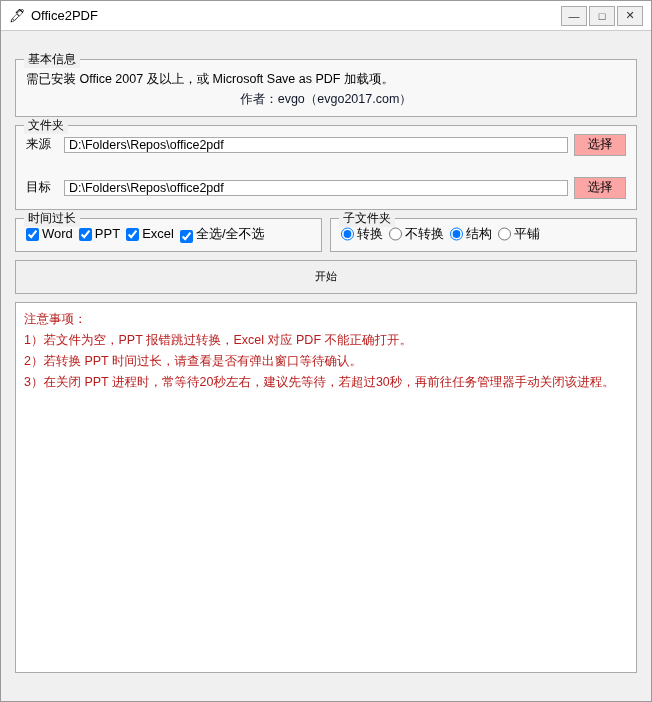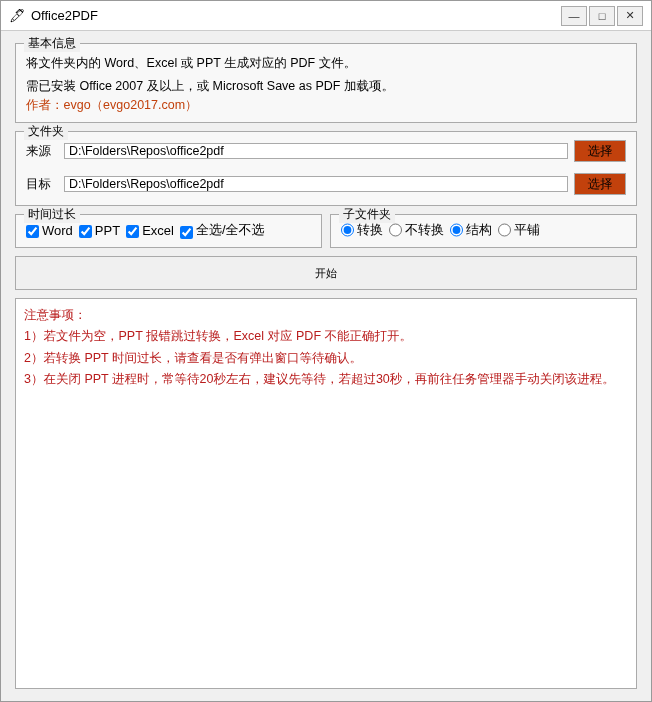--- a/index.html
+++ b/index.html
@@ -63,21 +63,21 @@
       border: 1px solid #aaa;
       cursor: pointer;
       display: flex;
       align-items: center;
       justify-content: center;
       font-size: 11px;
       color: #333;
     }
 
     .content {
-      padding: 12px 14px;
+      padding: 28px 14px;
       flex: 1;
       display: flex;
       flex-direction: column;
       gap: 8px;
       overflow: hidden;
     }
 
     .section-group {
       border: 1px solid #aaa;
       padding: 8px 10px;
@@ -95,36 +95,36 @@
       color: #000;
     }
 
     .info-text {
       font-size: 12.5px;
       color: #000;
       line-height: 1.8;
     }
 
     .author-line {
-      text-align: left;
-      font-size: 12.5px;
-      color: #c2410c;
+      text-align: center;
+      font-size: 12.5px;
+      color: #0f172a;
     }
 
     .folder-section {
       border: 1px solid #aaa;
       padding: 8px 10px 10px 10px;
       background: #f8f8f8;
       position: relative;
     }
 
     .folder-row {
       display: flex;
       align-items: center;
-      margin-bottom: 11px;
+      margin-bottom: 21px;
       gap: 6px;
     }
 
     .folder-row:last-child {
       margin-bottom: 0;
     }
 
     .folder-label {
       width: 32px;
       font-size: 12.5px;
@@ -137,21 +137,21 @@
       border: 1px solid #aaa;
       background: white;
       padding: 0 4px;
       font-size: 12.5px;
       font-family: inherit;
     }
 
     .choose-btn {
       width: 52px;
       height: 22px;
-      background: #c2410c;
+      background: #fca5a5;
       border: 1px solid #aaa;
       cursor: pointer;
       font-size: 12.5px;
       font-family: inherit;
     }
 
     .options-row {
       display: flex;
       gap: 8px;
     }
@@ -248,21 +248,20 @@
       <button class="title-btn">—</button>
       <button class="title-btn">□</button>
       <button class="title-btn close">✕</button>
     </div>
   </div>
 
   <div class="content">
 
     <div class="section-group">
       <span class="section-label">基本信息</span>
-      <div class="info-text">将文件夹内的 Word、Excel 或 PPT 生成对应的 PDF 文件。</div>
       <div class="info-text">需已安装 Office 2007 及以上，或 Microsoft Save as PDF 加载项。</div>
       <div class="author-line">作者：evgo（evgo2017.com）</div>
     </div>
 
     <div class="folder-section">
       <span class="section-label">文件夹</span>
       <div class="folder-row">
         <span class="folder-label">来源</span>
         <input class="folder-input" type="text" value="D:\Folders\Repos\office2pdf" style="">
         <button class="choose-btn">选择</button>

